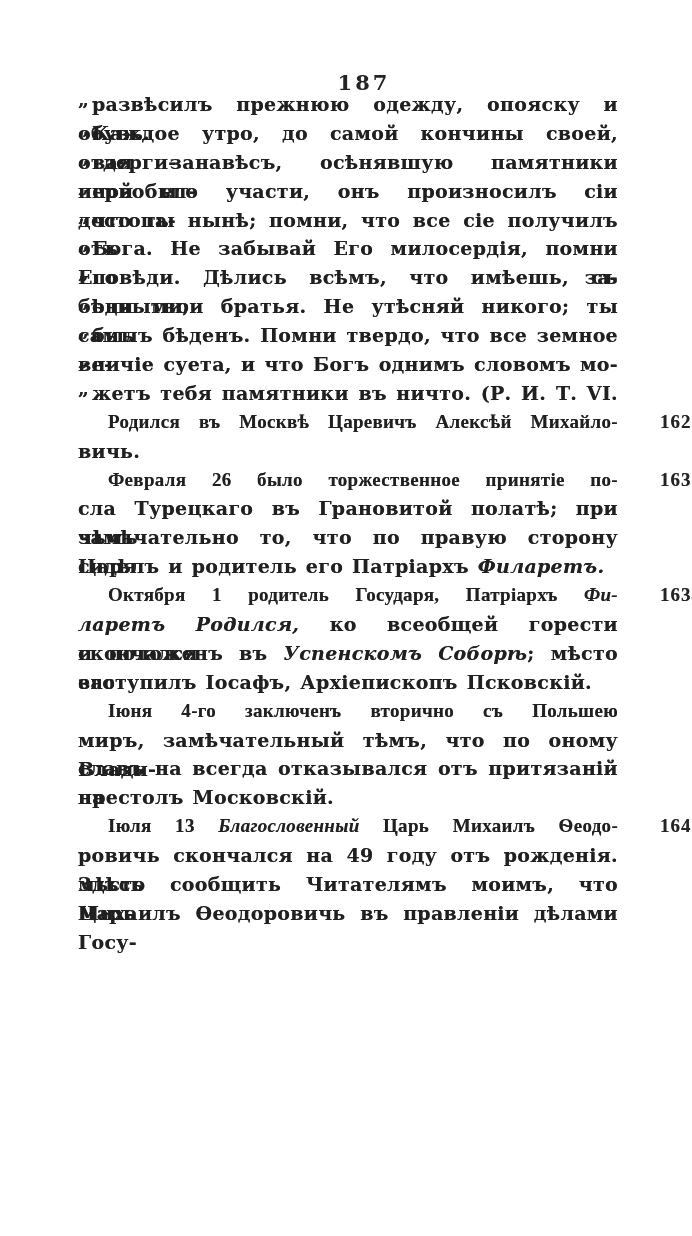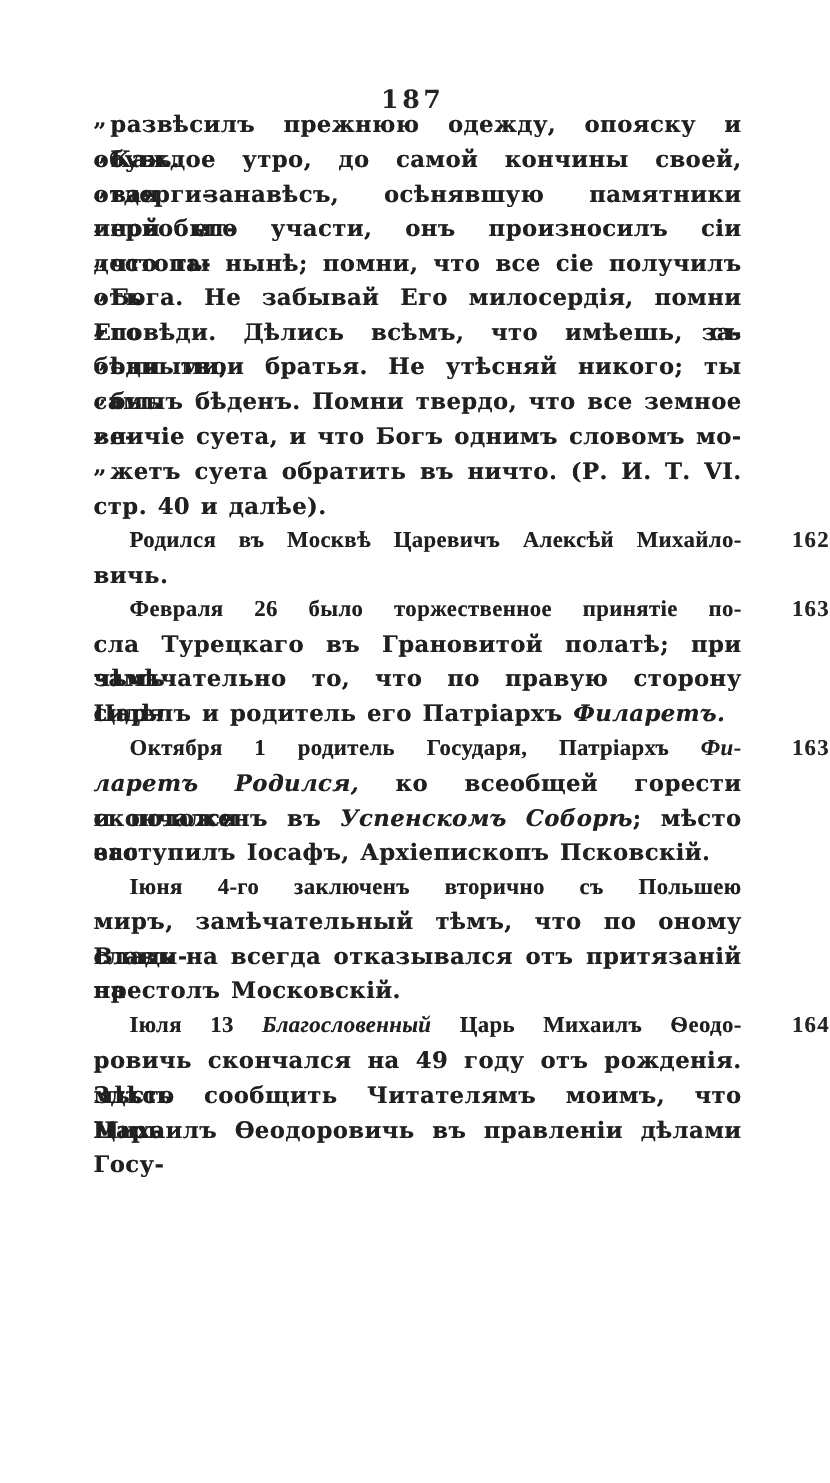--- a/index.html
+++ b/index.html
@@ -12,21 +12,21 @@
     width: 692px;
     height: 1236px;
     background: #ffffff;
     overflow: hidden;
     font-family: "DejaVu Serif", serif;
     color: #1b1b1b;
   }
   .page-number {
     position: absolute;
     top: 70px;
-    left: 74px;
+    left: 94px;
     width: 540px;
     text-align: center;
     font-size: 21px;
     font-weight: bold;
     letter-spacing: 3px;
     color: #242424;
   }
   .text-column {
     position: absolute;
     top: 90px;
@@ -85,22 +85,21 @@
       <div class="text-line justify"><span class="qmark">„</span><span class="seg-roman">развѣсилъ прежнюю одежду, опояску и обувь.</span></div>
       <div class="text-line justify"><span class="qmark">„</span><span class="seg-roman">Каждое утро, до самой кончины своей, отдерги-</span></div>
       <div class="text-line justify"><span class="qmark">„</span><span class="seg-roman">вая занавѣсъ, осѣнявшую памятники первобыт-</span></div>
       <div class="text-line justify"><span class="qmark">„</span><span class="seg-roman">ной его участи, онъ произносилъ сіи достопа-</span></div>
       <div class="text-line justify"><span class="qmark">„</span><span class="seg-roman">что ты нынѣ; помни, что все сіе получилъ отъ</span></div>
       <div class="text-line justify"><span class="qmark">„</span><span class="seg-roman">Бога. Не забывай Его милосердія, помни Его за-</span></div>
       <div class="text-line justify"><span class="qmark">„</span><span class="seg-roman">повѣди. Дѣлись всѣмъ, что имѣешь, съ бѣдными;</span></div>
       <div class="text-line justify"><span class="qmark">„</span><span class="seg-roman">они твои братья. Не утѣсняй никого; ты самъ</span></div>
       <div class="text-line justify"><span class="qmark">„</span><span class="seg-roman">былъ бѣденъ. Помни твердо, что все земное ве-</span></div>
       <div class="text-line justify"><span class="qmark">„</span><span class="seg-roman">личіе суета, и что Богъ однимъ словомъ мо-</span></div>
-      <div class="text-line justify"><span class="qmark">„</span><span class="seg-roman">жетъ суета обратить въ ничто. (Р. И. Т. VI.</span></div>
-      <div class="text-line"><span class="seg-roman">стр. 40 и далѣе).</span></div>
+      <div class="text-line justify"><span class="qmark">„</span><span class="seg-roman">жетъ тебя памятники въ ничто. (Р. И. Т. VI.</span></div>
       <div class="text-line justify indent"><span class="seg-roman">Родился въ Москвѣ Царевичъ Алексѣй Михайло-</span><span class="margin-year">1629.</span></div>
       <div class="text-line"><span class="seg-roman">вичь.</span></div>
       <div class="text-line justify indent"><span class="seg-roman">Февраля 26 было торжественное принятіе по-</span><span class="margin-year">1632.</span></div>
       <div class="text-line justify"><span class="seg-roman">сла Турецкаго въ Грановитой полатѣ; при чѣмъ</span></div>
       <div class="text-line justify"><span class="seg-roman">замѣчательно то, что по правую сторону Царя</span></div>
       <div class="text-line"><span class="seg-roman">сидѣлъ и родитель его Патріархъ </span><span class="seg-italic">Филаретъ.</span></div>
       <div class="text-line justify indent"><span class="seg-roman">Октября 1 родитель Государя, Патріархъ </span><span class="seg-italic">Фи-</span><span class="margin-year">1634.</span></div>
       <div class="text-line justify"><span class="seg-italic">ларетъ Родился,</span><span class="seg-roman"> ко всеобщей горести скончался</span></div>
       <div class="text-line justify"><span class="seg-roman">и положенъ въ </span><span class="seg-italic">Успенскомъ Соборѣ</span><span class="seg-roman">; мѣсто его</span></div>
       <div class="text-line"><span class="seg-roman">заступилъ Іосафъ, Архіепископъ Псковскій.</span></div>

